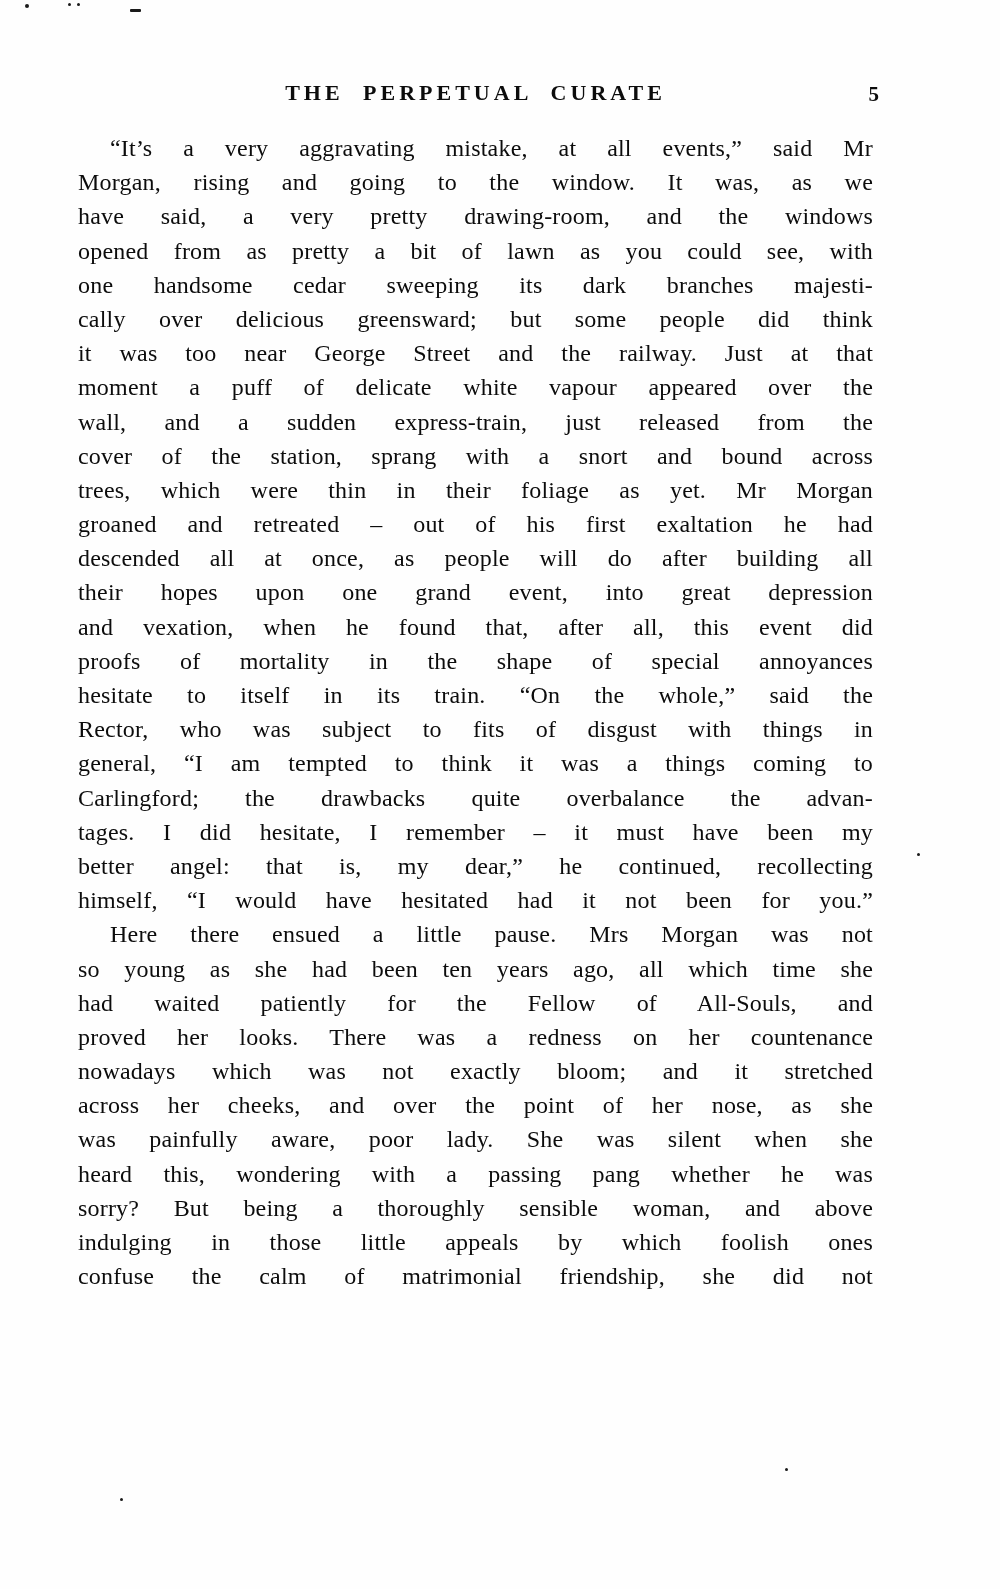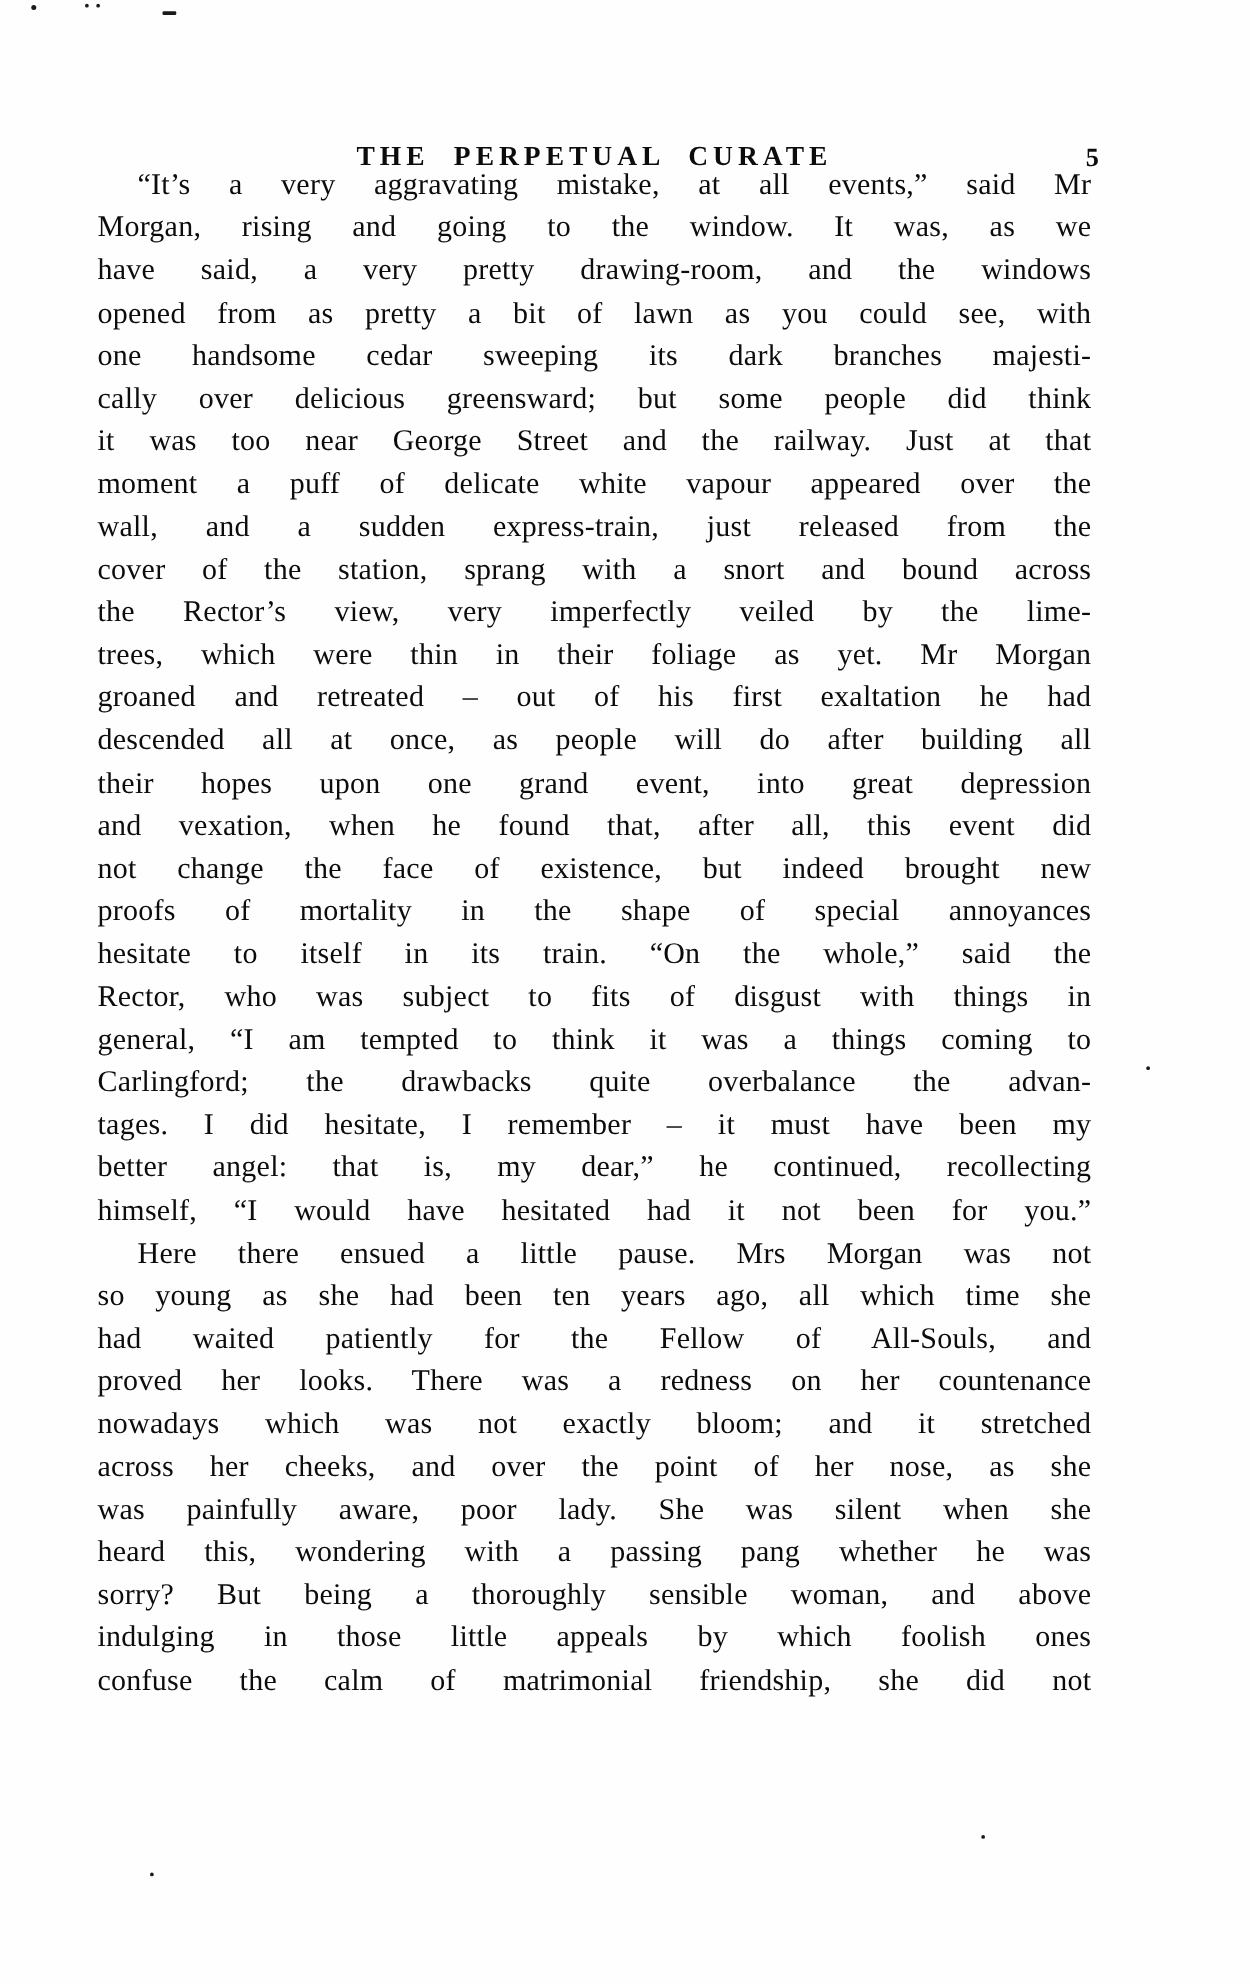--- a/index.html
+++ b/index.html
@@ -19,21 +19,20 @@
     position: absolute;
     inset: 0;
     background: #fefefe;
   }
   .running-head {
     position: absolute;
     top: 80px;
     left: 78px;
     width: 795px;
     height: 30px;
-    margin-top: 32px;
   }
   .running-title {
     position: absolute;
     left: 0;
     right: 0;
     text-align: center;
     font-size: 22px;
     font-weight: 700;
     letter-spacing: 4px;
     word-spacing: 10px;
@@ -92,27 +91,25 @@
       <div class="line indent">“It’s a very aggravating mistake, at all events,” said Mr</div>
       <div class="line">Morgan, rising and going to the window. It was, as we</div>
       <div class="line">have said, a very pretty drawing-room, and the windows</div>
       <div class="line">opened from as pretty a bit of lawn as you could see, with</div>
       <div class="line">one handsome cedar sweeping its dark branches majesti-</div>
       <div class="line">cally over delicious greensward; but some people did think</div>
       <div class="line">it was too near George Street and the railway. Just at that</div>
       <div class="line">moment a puff of delicate white vapour appeared over the</div>
       <div class="line">wall, and a sudden express-train, just released from the</div>
       <div class="line">cover of the station, sprang with a snort and bound across</div>
-      <div class="line">the Rector’s view, very imperfectly veiled by the lime-</div>
       <div class="line">trees, which were thin in their foliage as yet. Mr Morgan</div>
       <div class="line">groaned and retreated – out of his first exaltation he had</div>
       <div class="line">descended all at once, as people will do after building all</div>
       <div class="line">their hopes upon one grand event, into great depression</div>
       <div class="line">and vexation, when he found that, after all, this event did</div>
-      <div class="line">not change the face of existence, but indeed brought new</div>
       <div class="line">proofs of mortality in the shape of special annoyances</div>
       <div class="line">hesitate to itself in its train. “On the whole,” said the</div>
       <div class="line">Rector, who was subject to fits of disgust with things in</div>
       <div class="line">general, “I am tempted to think it was a things coming to</div>
       <div class="line">Carlingford; the drawbacks quite overbalance the advan-</div>
       <div class="line">tages. I did hesitate, I remember – it must have been my</div>
       <div class="line">better angel: that is, my dear,” he continued, recollecting</div>
       <div class="line">himself, “I would have hesitated had it not been for you.”</div>
     </div>
 

